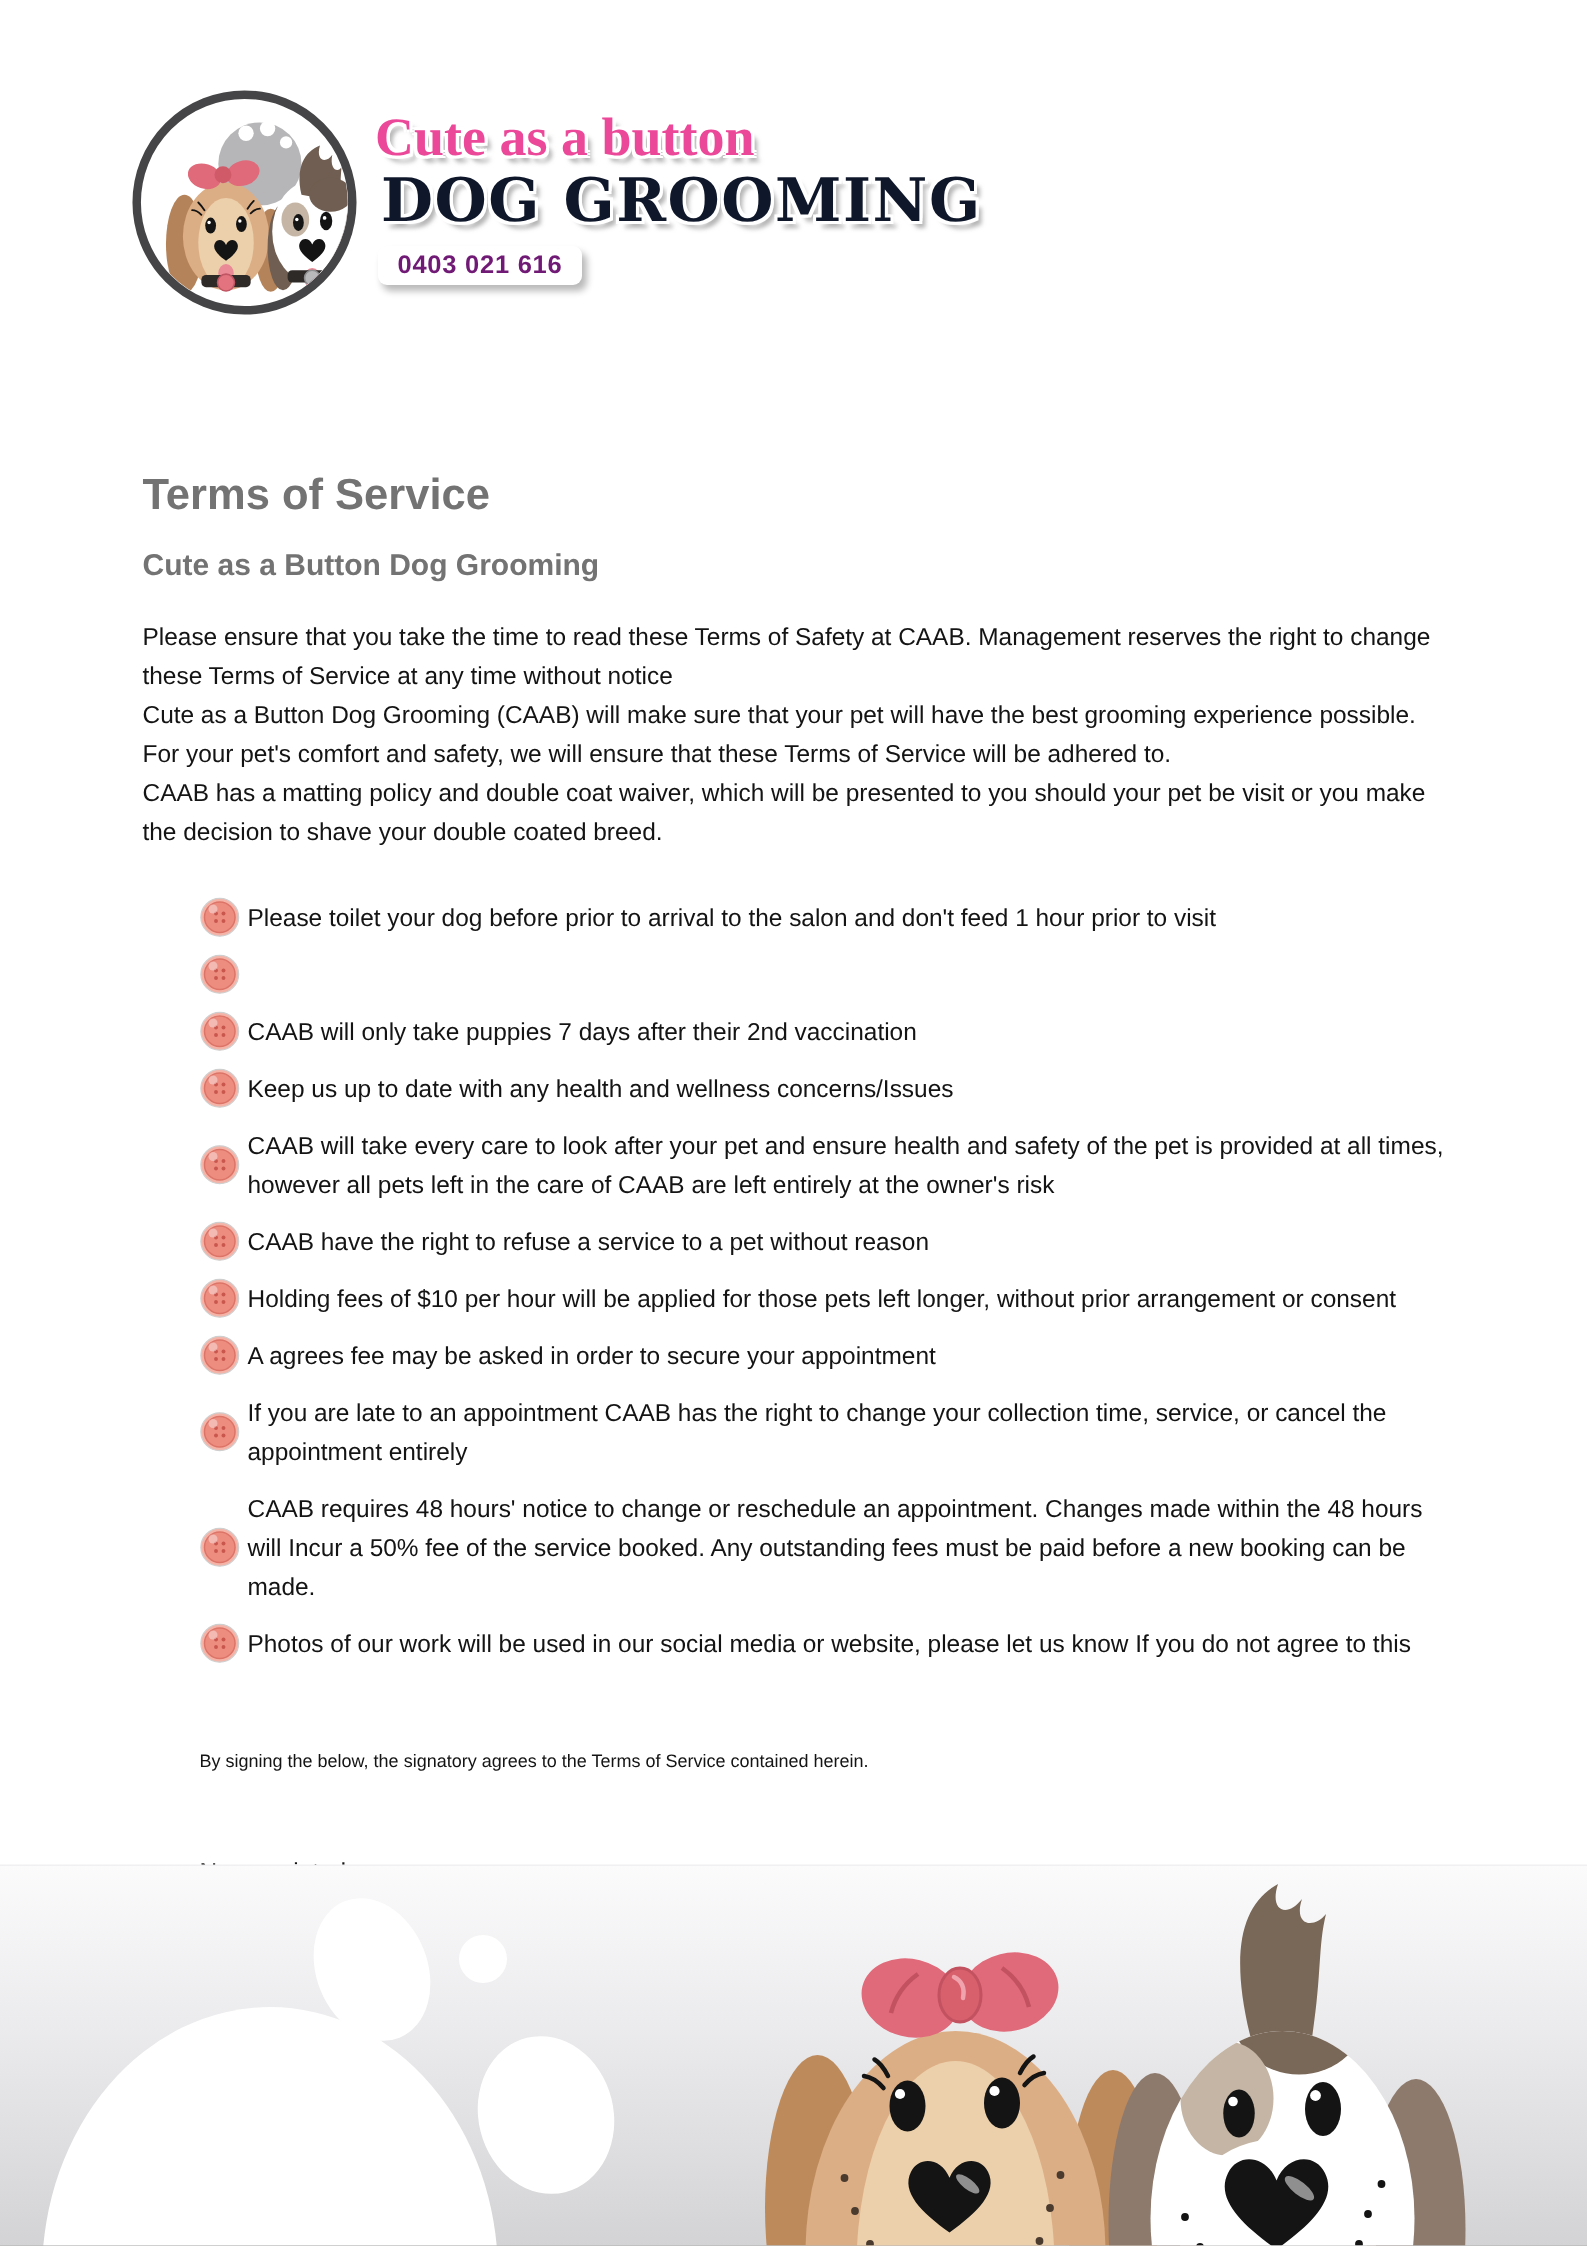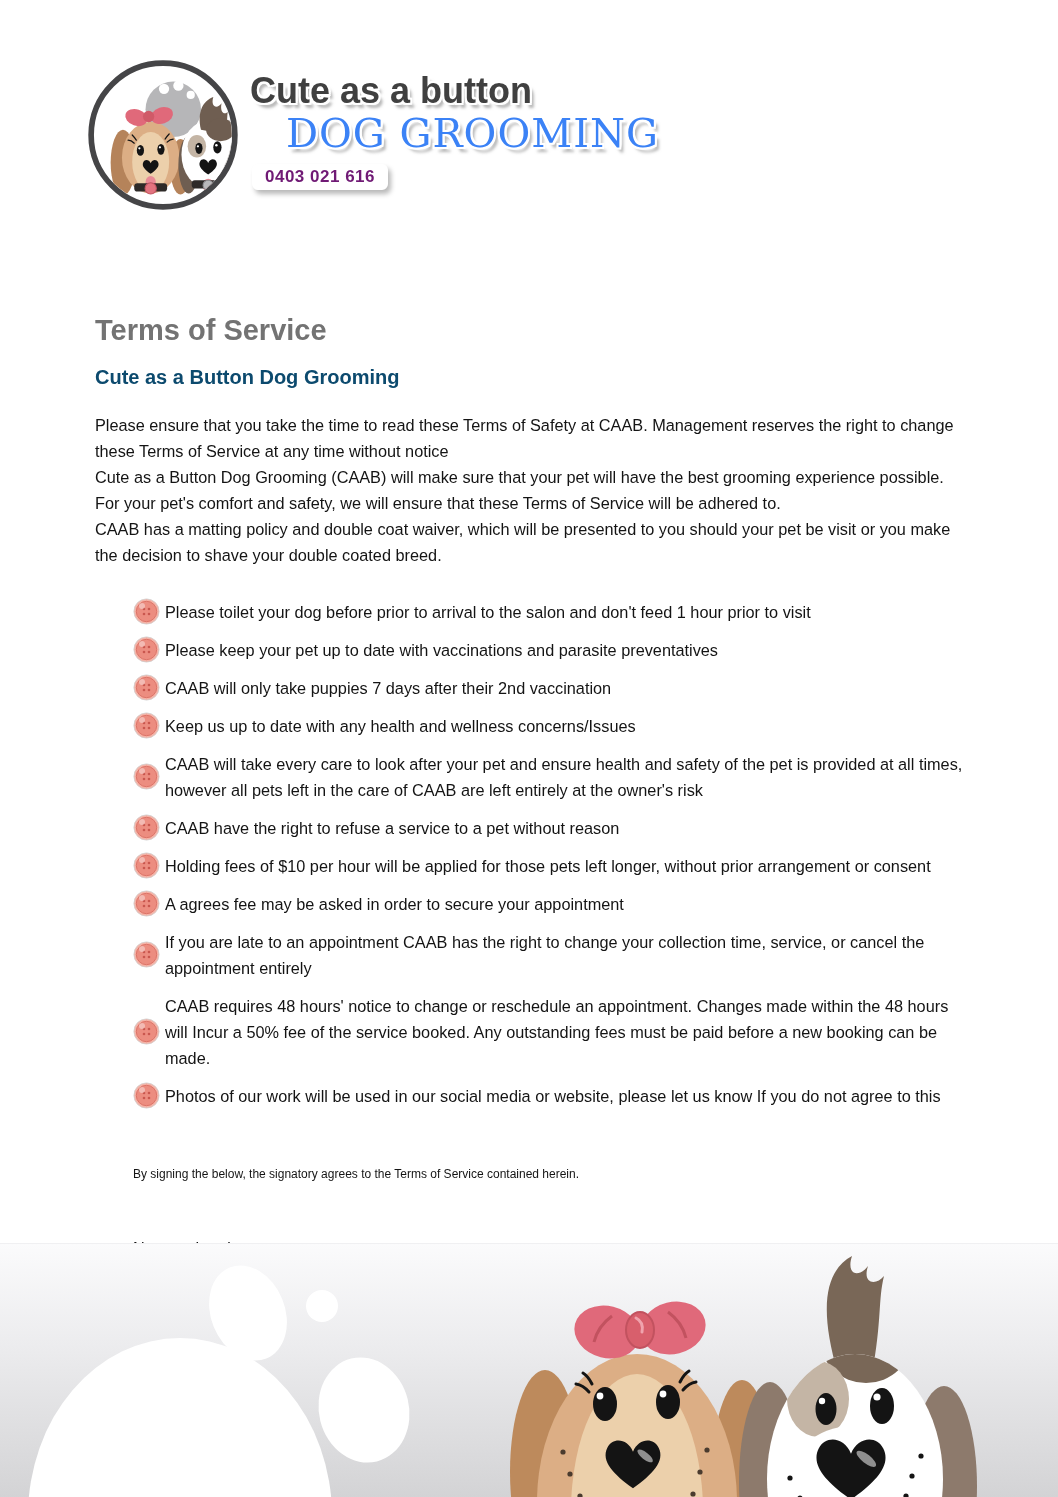--- a/index.html
+++ b/index.html
@@ -6,45 +6,44 @@
   .page{
     position:relative; width:1058px; height:1497px; margin:0 auto;
     background:#ffffff; overflow:hidden;
     font-family:"Liberation Sans", sans-serif; color:#141414;
   }
   
   .logo-block{position:absolute; left:86px; top:58px; width:560px; height:160px;}
   .logo-mark{position:absolute; left:0; top:0; width:154px; height:154px;}
   .brand1{
     position:absolute; left:164px; top:12px;
-    font-family:Liberation Sans, sans-serif; font-weight:bold; font-size:36px; color:#404040;
+    font-family:Liberation Serif, serif; font-weight:bold; font-size:36px; color:#ec4899;
     text-shadow:-2px -2px 0 #fff,2px -2px 0 #fff,-2px 2px 0 #fff,2px 2px 0 #fff,
                 0 -2px 0 #fff,0 2px 0 #fff,-2px 0 0 #fff,2px 0 0 #fff,
                 4px 5px 3px rgba(120,120,120,.55);
     white-space:nowrap;
   }
   .brand2{
     position:absolute; left:168px; top:52px;
-    font-family:"DejaVu Serif", serif; font-weight:normal; font-size:40px; letter-spacing:1px; color:#3b82f6;
+    font-family:"DejaVu Serif", serif; font-weight:bold; font-size:40px; letter-spacing:1px; color:#0f172a;
     text-shadow:-2px -2px 0 #fff,2px -2px 0 #fff,-2px 2px 0 #fff,2px 2px 0 #fff,
                 0 -2px 0 #fff,0 2px 0 #fff,-2px 0 0 #fff,2px 0 0 #fff,
                 4px 5px 3px rgba(120,120,120,.55);
     white-space:nowrap;
-    margin-left:32px;
   }
   .phone-bubble{
     position:absolute; left:166px; top:106px;
     background:#fff; border-radius:6px; padding:3px 13px;
     box-shadow:3px 4px 5px rgba(0,0,0,.28);
     color:#701a75; font-weight:bold; font-size:17px; letter-spacing:.5px;
   }
   
   .content{position:absolute; left:95px; top:314px; width:868px;}
   .content h1{margin:0; font-size:29px; font-weight:bold; color:#737373;}
-  .content h2{margin:19px 0 23px 0; font-size:20px; font-weight:bold; color:#0c4a6e;}
+  .content h2{margin:19px 0 23px 0; font-size:20px; font-weight:bold; color:#737373;}
   .intro p{margin:0; font-size:16.3px; line-height:26px;}
   ul.terms{list-style:none; margin:30px 0 0 0; padding:0 0 0 38px;}
   ul.terms li{display:flex; align-items:center; gap:5px; margin-bottom:11px;}
   .bullet{flex:none; width:27px; height:27px;}
   .term-text{font-size:16.3px; line-height:26px; padding-top:1px; max-width:800px;}
   .agree{margin:52px 0 0 38px; font-size:12px; line-height:26px;}
   .sig{margin:47px 0 0 38px; font-size:16.3px; line-height:28px; white-space:nowrap;}
   .sig .lbl{margin-right:5px;}
   .sig .date-lbl{margin:0 5px 0 7px;}
   .sig .dots{letter-spacing:.4px; color:#1a1a1a;}
@@ -146,21 +145,20 @@
       <li>
         <span class="bullet"><svg width="27" height="27" viewBox="0 0 27 27">
               <circle cx="13.5" cy="13.5" r="12.6" fill="#f5b3a7" stroke="#cfcfcf" stroke-width="0.8"></circle>
               <circle cx="13.5" cy="13.5" r="10.2" fill="#ec8d80" stroke="#dd7468" stroke-width="1"></circle>
               <circle cx="11" cy="11" r="1.3" fill="#c9574e"></circle>
               <circle cx="16" cy="11" r="1.3" fill="#c9574e"></circle>
               <circle cx="11" cy="16" r="1.3" fill="#c9574e"></circle>
               <circle cx="16" cy="16" r="1.3" fill="#c9574e"></circle>
               <circle cx="9" cy="8" r="3" fill="#ffffff" opacity="0.4"></circle>
             </svg></span>
-        <span class="term-text">Please keep your pet up to date with vaccinations and parasite preventatives</span>
       </li>
       <li>
         <span class="bullet"><svg width="27" height="27" viewBox="0 0 27 27">
               <circle cx="13.5" cy="13.5" r="12.6" fill="#f5b3a7" stroke="#cfcfcf" stroke-width="0.8"></circle>
               <circle cx="13.5" cy="13.5" r="10.2" fill="#ec8d80" stroke="#dd7468" stroke-width="1"></circle>
               <circle cx="11" cy="11" r="1.3" fill="#c9574e"></circle>
               <circle cx="16" cy="11" r="1.3" fill="#c9574e"></circle>
               <circle cx="11" cy="16" r="1.3" fill="#c9574e"></circle>
               <circle cx="16" cy="16" r="1.3" fill="#c9574e"></circle>
               <circle cx="9" cy="8" r="3" fill="#ffffff" opacity="0.4"></circle>

